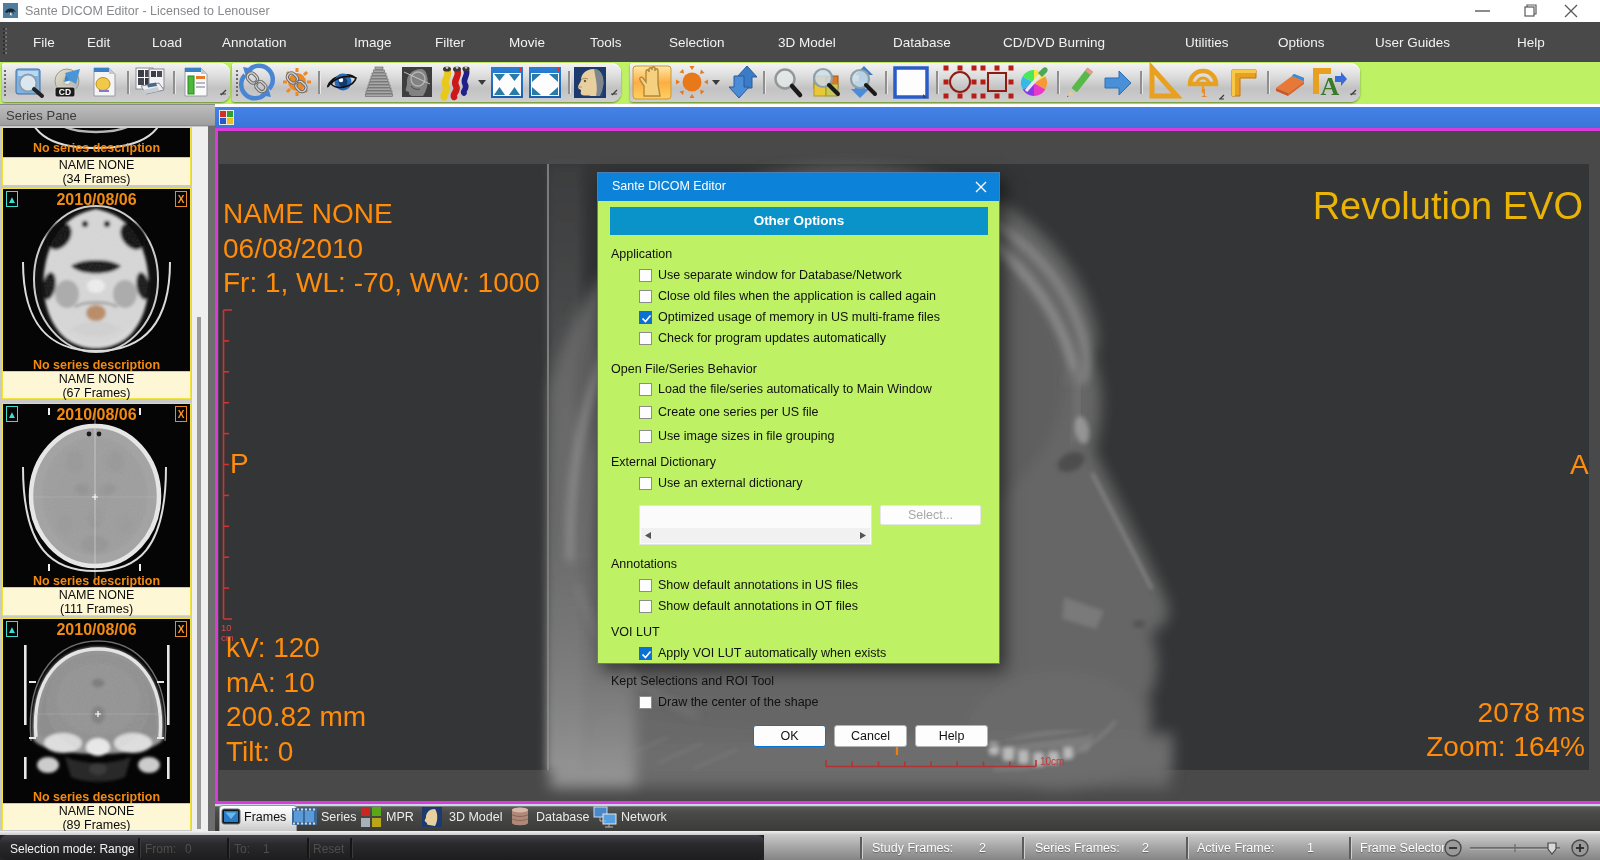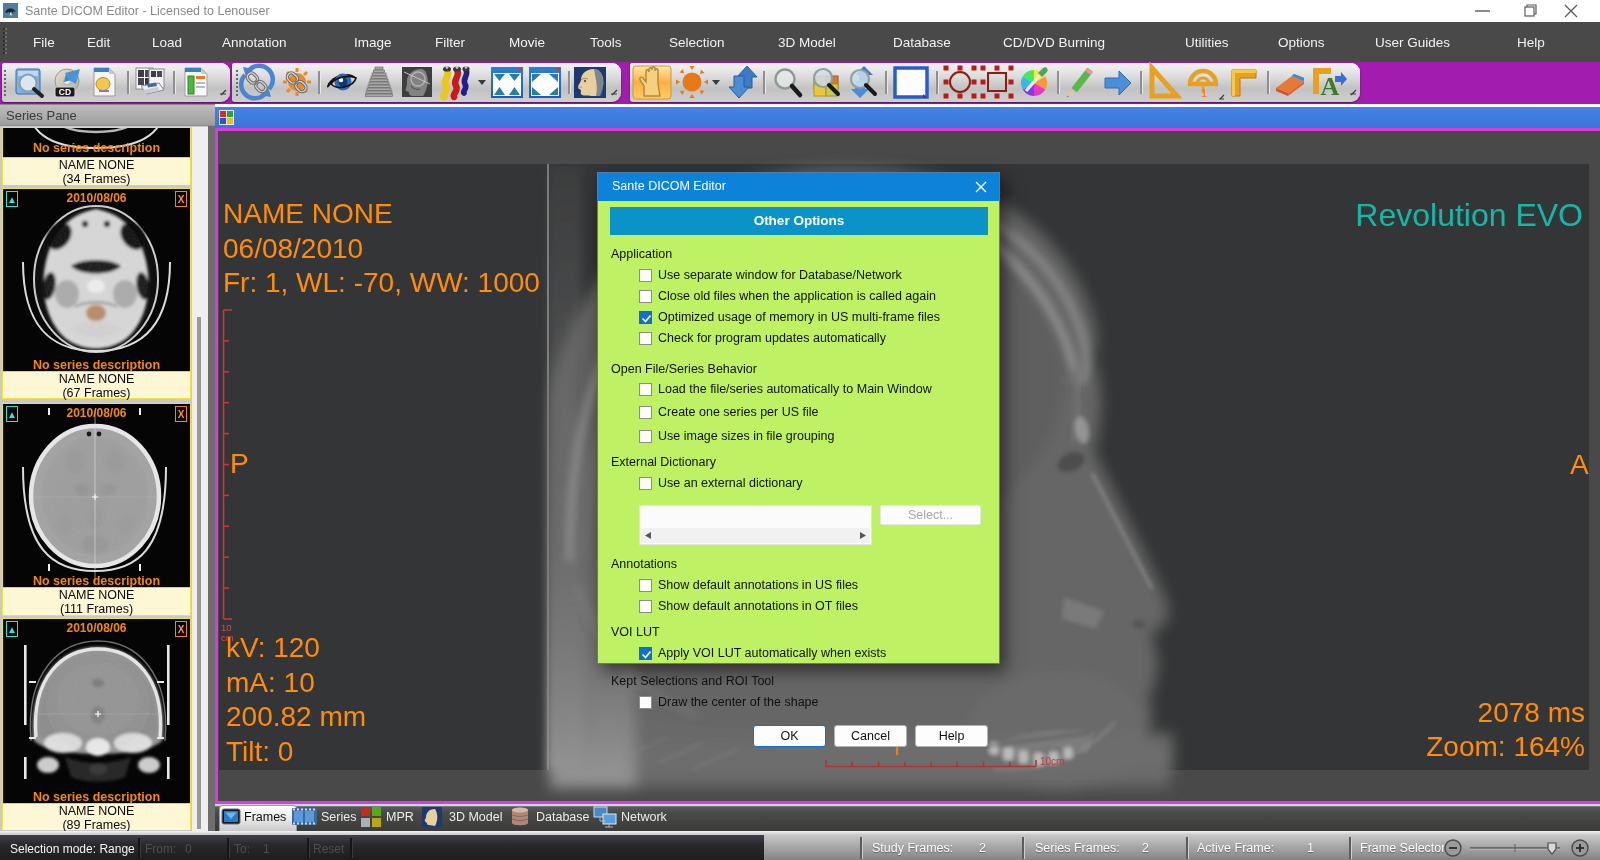--- a/index.html
+++ b/index.html
@@ -10,36 +10,36 @@
 
 
 #titlebar { position:absolute; left:0; top:0; width:1600px; height:22px; background:#ffffff; }
 #titletext { position:absolute; left:25px; top:4px; font-size:12.5px; color:#87898c; }
 
 
 #menubar { position:absolute; left:0; top:22px; width:1600px; height:40px; background:#494949; }
 .mi { position:absolute; top:13px; font-size:13.5px; color:#f2f2f2; }
 
 
-#toolbar { position:absolute; left:0; top:62px; width:1600px; height:42px; background:#a21caf; }
+#toolbar { position:absolute; left:0; top:62px; width:1600px; height:42px; background:#bef264; }
 .tgroup { position:absolute; top:1px; height:39px;
   background:linear-gradient(180deg,#f4f4f4 0%,#dcdcdc 35%,#c2c2c2 65%,#cfcfcf 100%);
   border-radius:3px 9px 9px 3px; box-shadow:0 1px 2px rgba(0,0,0,.45), inset 0 1px 0 #fdfdfd; }
 .tsep { position:absolute; top:9px; width:2px; height:23px; background:#8f8f8f; box-shadow:1px 0 0 #e8e8e8; }
 
 
 #seriespane { position:absolute; left:0; top:104px; width:215px; height:728px; background:#c9c9c9; }
 #spheader { position:absolute; left:0; top:0; width:215px; height:22px;
   background:linear-gradient(180deg,#bdbdbd 0%,#ababab 60%,#9e9e9e 100%);
   border-top:1px solid #8a8a8a; border-bottom:1px solid #8d8d8d;
   font-size:13px; color:#3c3c3c; padding:3px 0 0 6px; }
 .thumb { position:absolute; left:2px; width:189px; border:1px solid #f2e43c; background:#000; }
 .tlabel { position:absolute; left:0; width:100%; background:#fdf7d5; border-top:1px solid #e7d33b;
   text-align:center; color:#0a0a0a; font-size:12.5px; line-height:13.5px; padding-top:1px; }
-.tdate { position:absolute; top:2px; width:100%; text-align:center; color:#f18a12; font-size:12px; font-weight:bold; }
+.tdate { position:absolute; top:2px; width:100%; text-align:center; color:#f18a12; font-size:16px; font-weight:bold; }
 .tbtn { position:absolute; top:2px; width:12px; height:16px; font-size:10px; font-weight:bold; text-align:center; line-height:15px; }
 .nsd { position:absolute; width:100%; text-align:center; color:#f18a12; font-size:12.5px; font-weight:bold; }
 #spscroll { position:absolute; left:192px; top:23px; width:16px; height:705px; background:#efefef; }
 #spthumb { position:absolute; left:5px; top:190px; width:4px; height:512px; background:#9a9a9a; }
 #spdivider { position:absolute; left:208px; top:0px; width:7px; height:728px; background:#6e6e6e; }
 
 
 #imagewin { position:absolute; left:215px; top:107px; width:1385px; height:697px; background:#3a3a3a; }
 #iwtitle { position:absolute; left:0; top:0; width:1385px; height:21px;
   background:linear-gradient(180deg,#4583e8 0%,#3b74d8 100%); }
@@ -53,21 +53,21 @@
   background:linear-gradient(180deg,#c9d4e4 0%,#c9d4e4 6%,#5a5a58 10%,#4a4a48 30%,#3a3a3a 100%); }
 .tab { position:absolute; top:2px; height:26px; color:#ececec; font-size:12.5px; }
 #tabframes { position:absolute; left:4px; top:1px; width:78px; height:27px;
   background:linear-gradient(180deg,#ffffff 0%,#e9e9e9 50%,#c6c6c6 100%);
   border-radius:4px 4px 0 0; border:1px solid #9a9a9a; border-bottom:none; }
 
 
 #statusbar { position:absolute; left:0; top:832px; width:1600px; height:28px; background:#242424; border-top:0; }
 #statustop { position:absolute; left:0; top:-1px; width:1600px; height:4px; background:linear-gradient(180deg,#f2f2f2,#c8c8c8); }
 #statusleft { position:absolute; left:0; top:3px; width:764px; height:25px;
-  background:linear-gradient(180deg,#41414b 0%,#2a2a2e 35%,#1d1d1f 100%); }
+  background:linear-gradient(180deg,#41414b 0%,#2a2a2e 35%,#1d1d1f 100%);border-radius:7px; }
 #statusright { position:absolute; left:764px; top:3px; width:836px; height:25px;
   background:linear-gradient(180deg,#c8c8c8 0%,#a8a8a8 45%,#848484 100%); }
 .stxt { position:absolute; top:7px; font-size:12px; }
 .sdim { color:#4e4e49; }
 .ssep { position:absolute; top:3px; width:2px; height:20px; background:#151515; box-shadow:1px 0 0 #3a3a3a; }
 .rsep { position:absolute; top:2px; width:2px; height:22px; background:#5c5c5c; box-shadow:1px 0 0 #d0d0d0; }
 .rtxt { position:absolute; top:6px; font-size:12.5px; color:#fdfdfd; text-shadow:0 1px 1px rgba(0,0,0,.35); }
 
 
 #dialog { position:absolute; left:597px; top:152px; width:403px; height:492px;
@@ -775,21 +775,21 @@
         <text x="822" y="634" font-size="10" fill="#c03838" font-family="Liberation Sans">10cm</text>
         <g stroke="#e8820c" stroke-width="2.2">
           <line x1="679" y1="607" x2="679" y2="624"></line>
             <line x1="678" y1="608" x2="688" y2="608"></line>
         </g>
       </svg>
     </div>
     <div class="abs" style="left:8px;top:90px;font-size:28px;line-height:34.5px;color:#ff8c0a;white-space:pre">NAME NONE
 06/08/2010
 Fr: 1, WL: -70, WW: 1000</div>
-    <div class="abs" style="right:17px;top:90px;font-size:32px;color:#14b8a6">Revolution EVO</div>
+    <div class="abs" style="right:17px;top:78px;font-size:38px;color:#eab308">Revolution EVO</div>
     <div class="abs" style="left:15px;top:341px;font-size:28px;color:#ff8c0a">P</div>
     <div class="abs" style="left:1355px;top:342px;font-size:28px;color:#ff8c0a">A</div>
     <div class="abs" style="left:11px;top:524px;font-size:28px;line-height:34.5px;color:#ff8c0a;white-space:pre">kV: 120
 mA: 10
 200.82 mm
 Tilt: 0</div>
     <div class="abs" style="right:15px;top:589px;font-size:28px;line-height:34px;color:#ff8c0a;text-align:right;white-space:pre">2078 ms
 Zoom: 164%</div>
   </div>
   <div id="tabbar">

